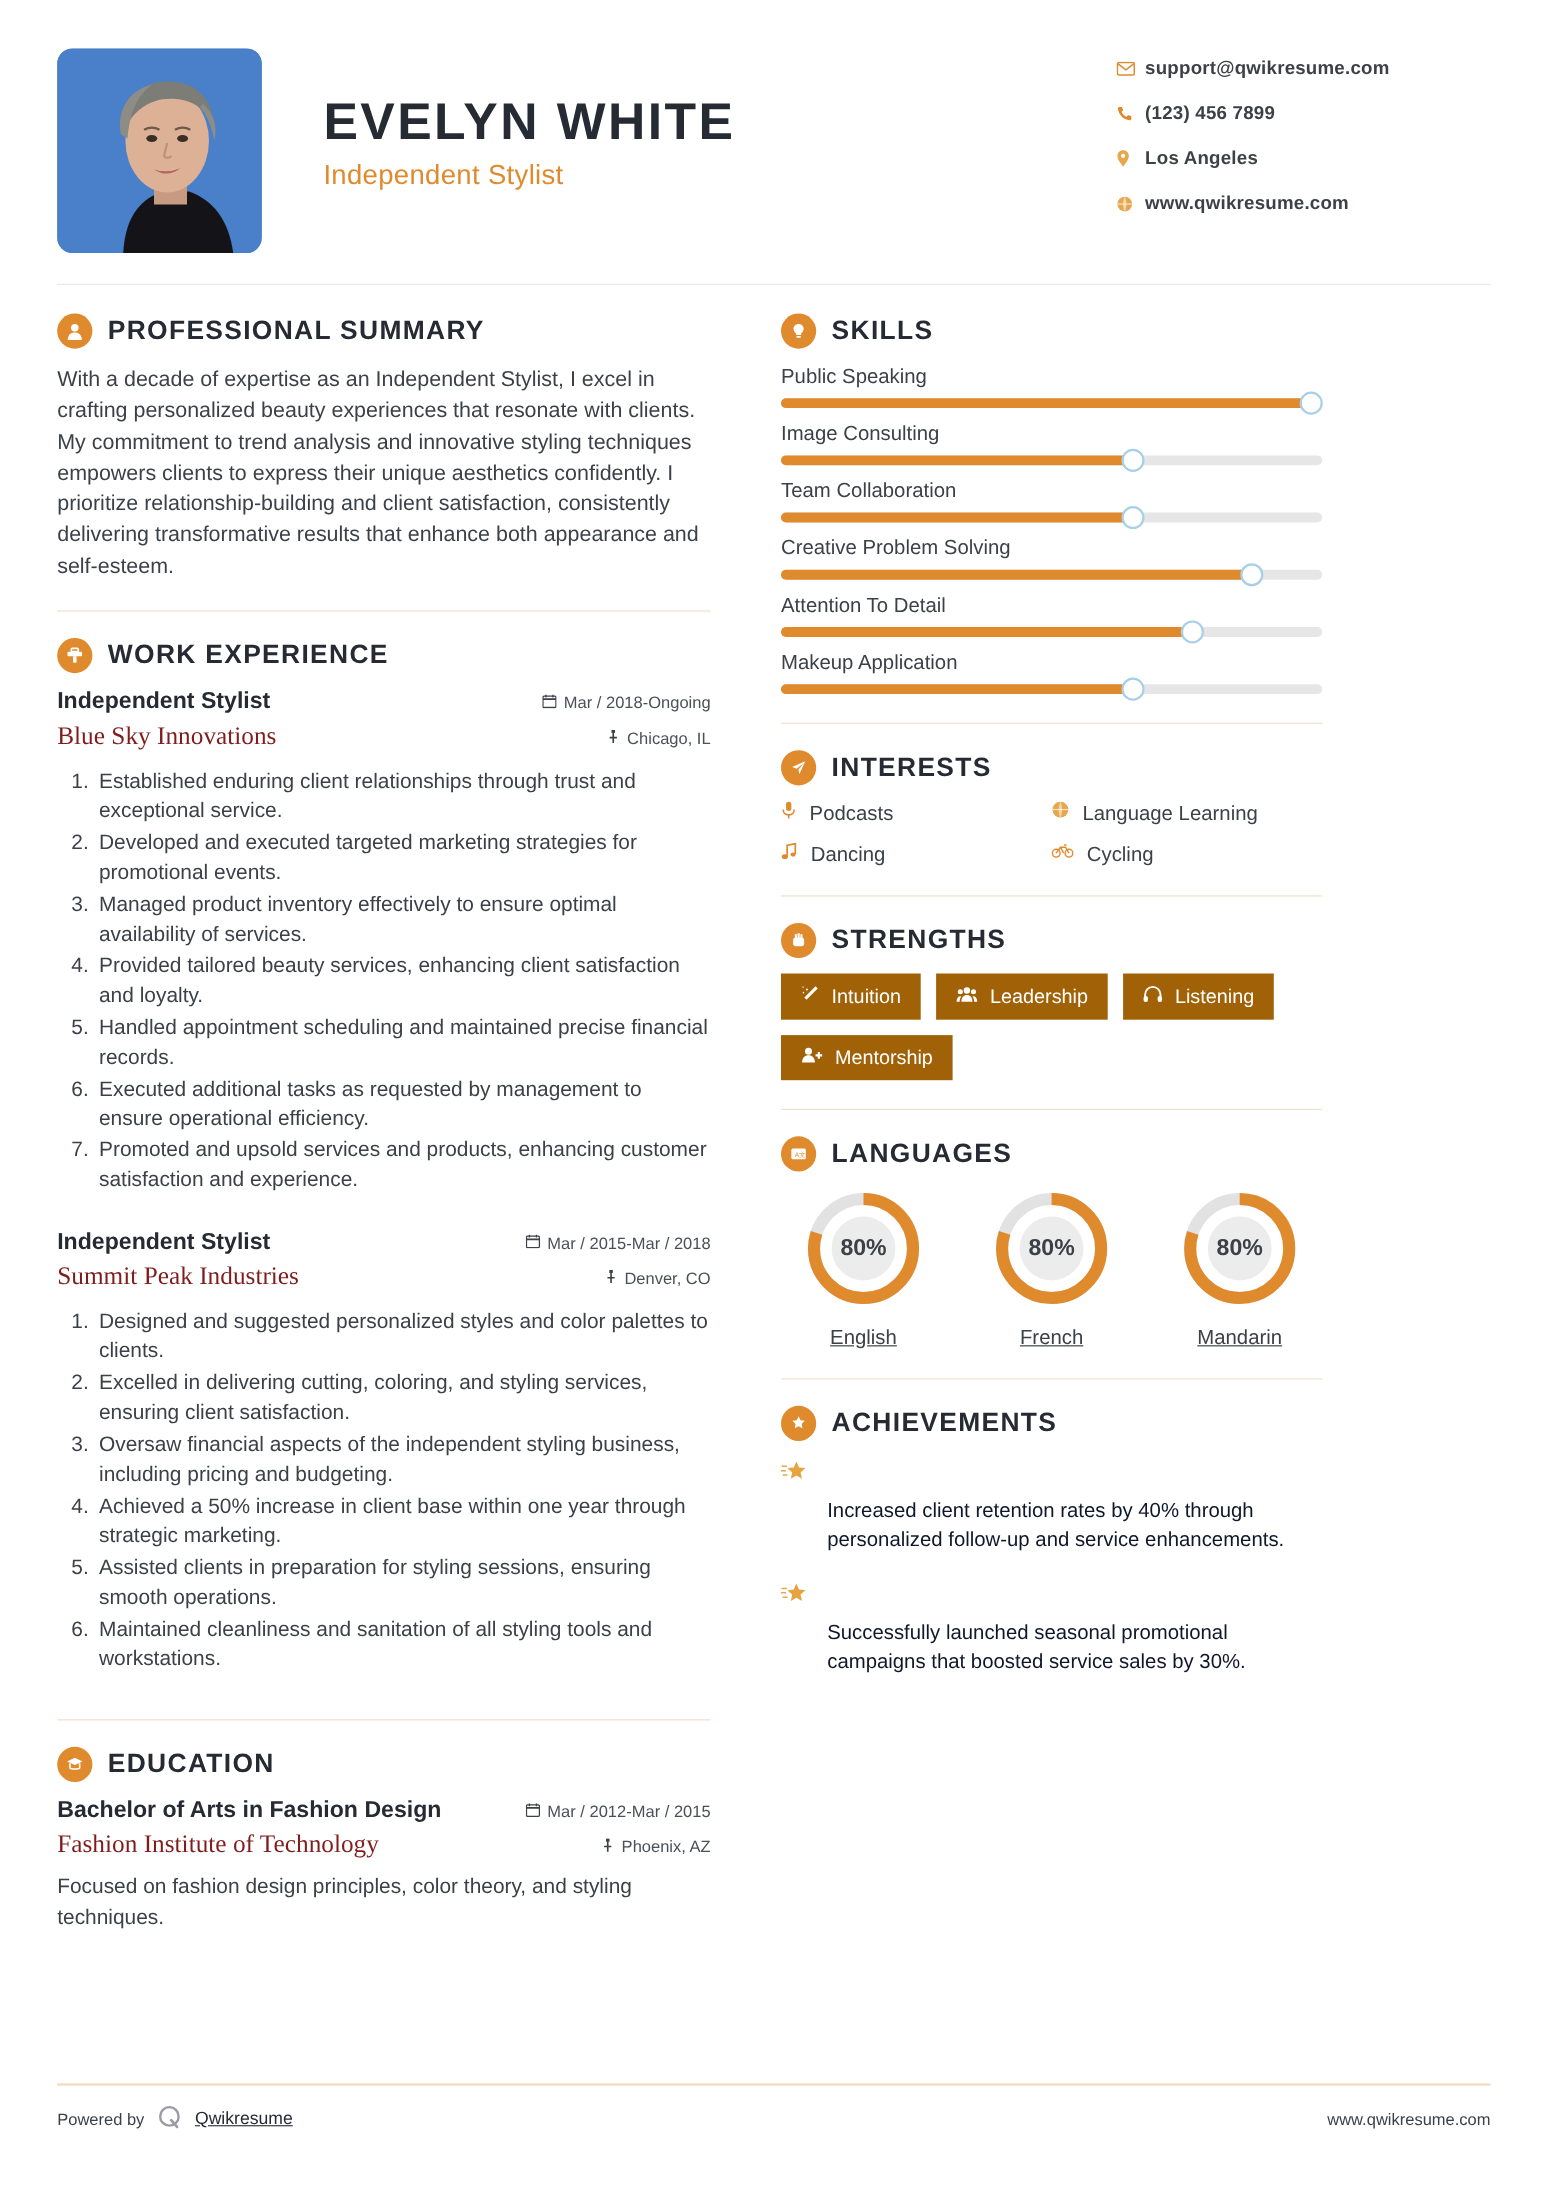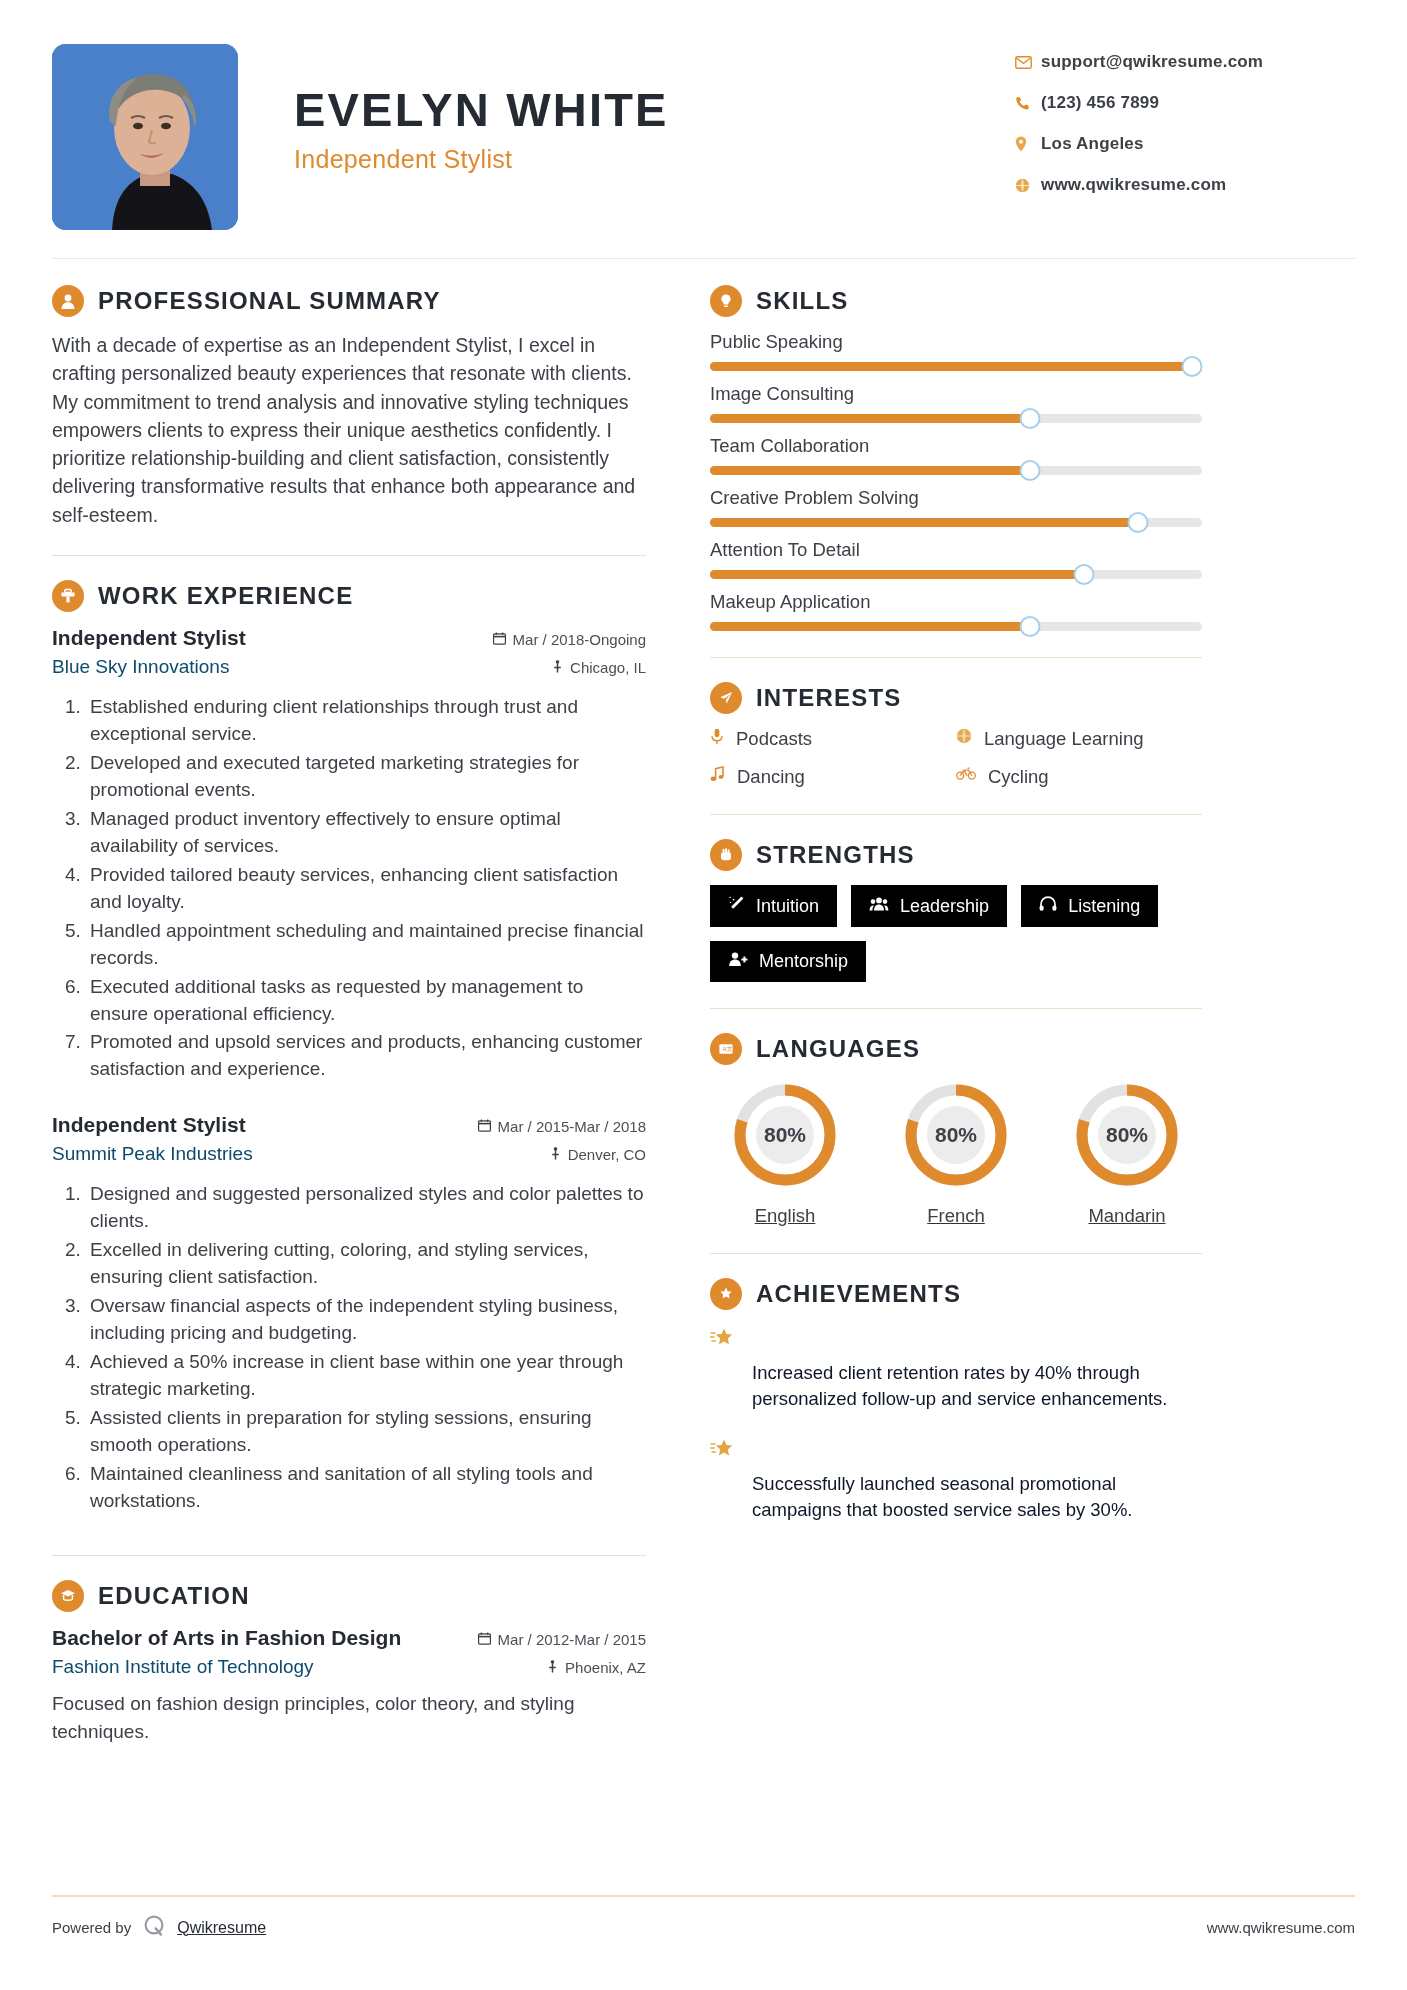--- a/index.html
+++ b/index.html
@@ -51,21 +51,21 @@
 
   .summary-text { font-size: 19.5px; line-height: 1.45; color: #3c4148; }
 
   .sec-div { height: 1px; background: #f0ddc8; margin: 26px 0 24px; }
 
   
   .job { margin-bottom: 6px; }
   .job-row { display: flex; justify-content: space-between; align-items: baseline; }
   .job-title { font-size: 21px; font-weight: 700; color: #262b33; }
   .job-meta { font-size: 15px; color: #4b5057; display: flex; align-items: center; gap: 7px; }
-  .job-company { font-size: 19px; color: #0c4a6e; margin-top: 6px; }
+  .job-company { font-size: 23px; color: #7f1d1d; margin-top: 6px; font-family: Liberation Serif, serif; }
   .job-sub { display: flex; justify-content: space-between; align-items: baseline; }
 
   ol.bullets { margin: 16px 0 0 34px; }
   ol.bullets li {
     font-size: 19px; line-height: 1.42; color: #3c4148;
     margin-bottom: 2px; padding-left: 4px;
   }
 
   .edu-desc { font-size: 19px; line-height: 1.45; color: #3c4148; margin-top: 12px; }
 
@@ -83,21 +83,21 @@
 
   
   .interest-grid { display: grid; grid-template-columns: 1fr 1fr; row-gap: 16px; margin-top: 4px; }
   .interest { display: flex; align-items: flex-start; gap: 12px; }
   .interest-ic { color: #e08a2e; display: flex; align-items: center; }
   .interest-label { font-size: 18.5px; color: #3c4148; }
 
   
   .strength-grid { display: flex; flex-wrap: wrap; gap: 14px; margin-top: 4px; }
   .chip {
-    background: #000000; color: #ffffff; padding: 10px 18px;
+    background: #a16207; color: #ffffff; padding: 10px 18px;
     display: flex; align-items: center; gap: 11px; font-size: 18px;
   }
   .chip svg { flex: 0 0 auto; }
 
   
   .lang-row { display: flex; justify-content: space-between; margin-top: 10px; text-decoration: underline; }
   .lang { width: 150px; text-align: center; }
   .donut { position: relative; width: 112px; height: 112px; margin: 0 auto; }
   .donut-val {
     position: absolute; inset: 0; display: flex; align-items: center; justify-content: center;

